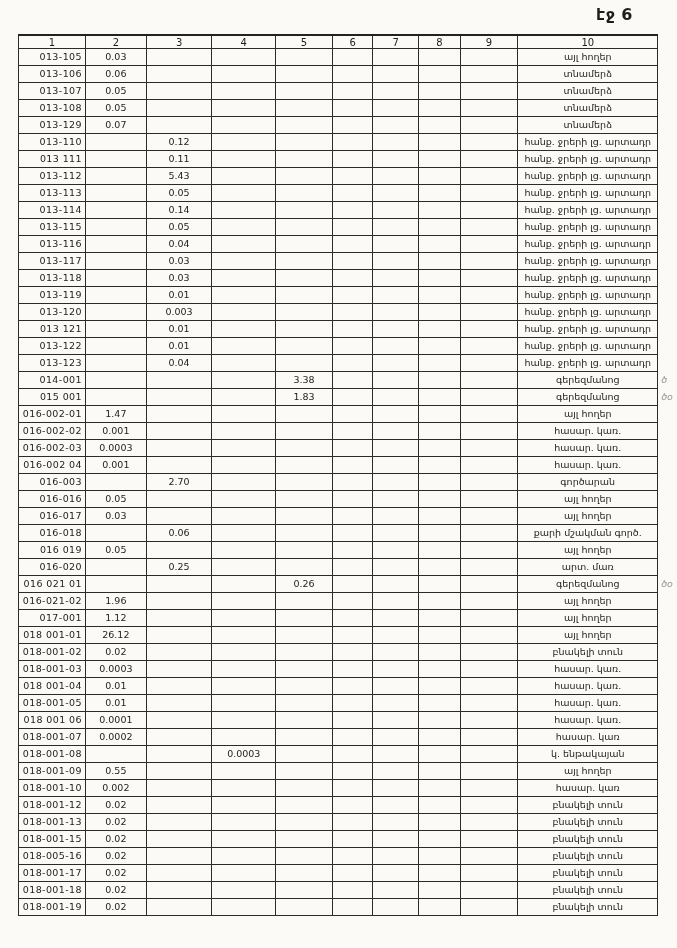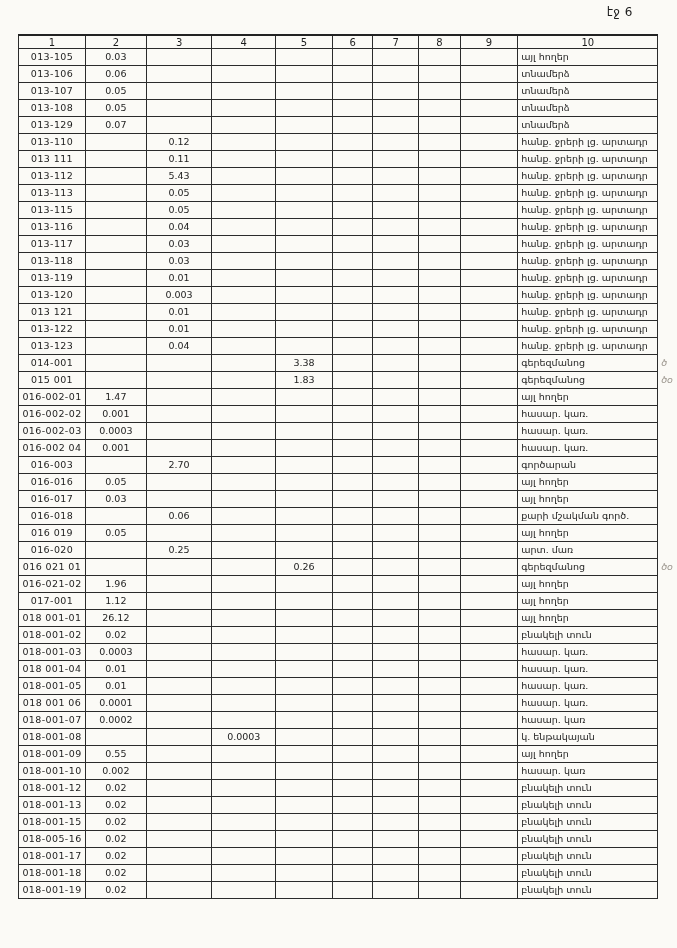--- a/index.html
+++ b/index.html
@@ -12,22 +12,22 @@
     background: #fbfaf6;
     font-family: "DejaVu Sans", sans-serif;
     color: #1d1d1d;
     overflow: hidden;
     position: relative;
   }
   .page-label {
     position: absolute;
     top: 5px;
     right: 44px;
-    font-size: 12px;
-    font-weight: normal;
+    font-size: 16px;
+    font-weight: bold;
     letter-spacing: 0.5px;
   }
   table.doc-table {
     position: absolute;
     top: 34px;
     left: 18px;
     border-collapse: collapse;
     table-layout: fixed;
   }
   table.doc-table th,
@@ -43,29 +43,29 @@
     font-size: 10px;
     font-weight: normal;
     text-align: center;
     border-top: 2px solid #222;
   }
   table.doc-table td {
     height: 16px;
     font-size: 9.5px;
   }
   td.code-cell {
-    text-align: center;
+    text-align: right;
     padding-left: 2px;
     letter-spacing: 0.4px;
   }
   td.val-cell {
     text-align: center;
   }
   td.desc-cell {
-    text-align: left;
+    text-align: center;
     font-size: 9.5px;
     margin-left: 12px;
   }
   th.note-cell,
   td.note-cell {
     border: none !important;
     background: transparent;
     color: #9a948c;
     font-style: italic;
     font-size: 9px;
@@ -219,20 +219,33 @@
         <td class="val-cell"></td>
         <td class="val-cell"></td>
         <td class="val-cell"></td>
         <td class="val-cell"></td>
         <td class="val-cell"></td>
         <td class="val-cell"></td>
         <td class="desc-cell">հանք. ջրերի լց. արտադր</td>
         <td class="note-cell"></td>
       </tr>
       <tr>
+        <td class="code-cell">013-114</td>
+        <td class="val-cell"></td>
+        <td class="val-cell">0.14</td>
+        <td class="val-cell"></td>
+        <td class="val-cell"></td>
+        <td class="val-cell"></td>
+        <td class="val-cell"></td>
+        <td class="val-cell"></td>
+        <td class="val-cell"></td>
+        <td class="desc-cell">հանք. ջրերի լց. արտադր</td>
+        <td class="note-cell"></td>
+      </tr>
+      <tr>
         <td class="code-cell">013-115</td>
         <td class="val-cell"></td>
         <td class="val-cell">0.05</td>
         <td class="val-cell"></td>
         <td class="val-cell"></td>
         <td class="val-cell"></td>
         <td class="val-cell"></td>
         <td class="val-cell"></td>
         <td class="val-cell"></td>
         <td class="desc-cell">հանք. ջրերի լց. արտադր</td>

